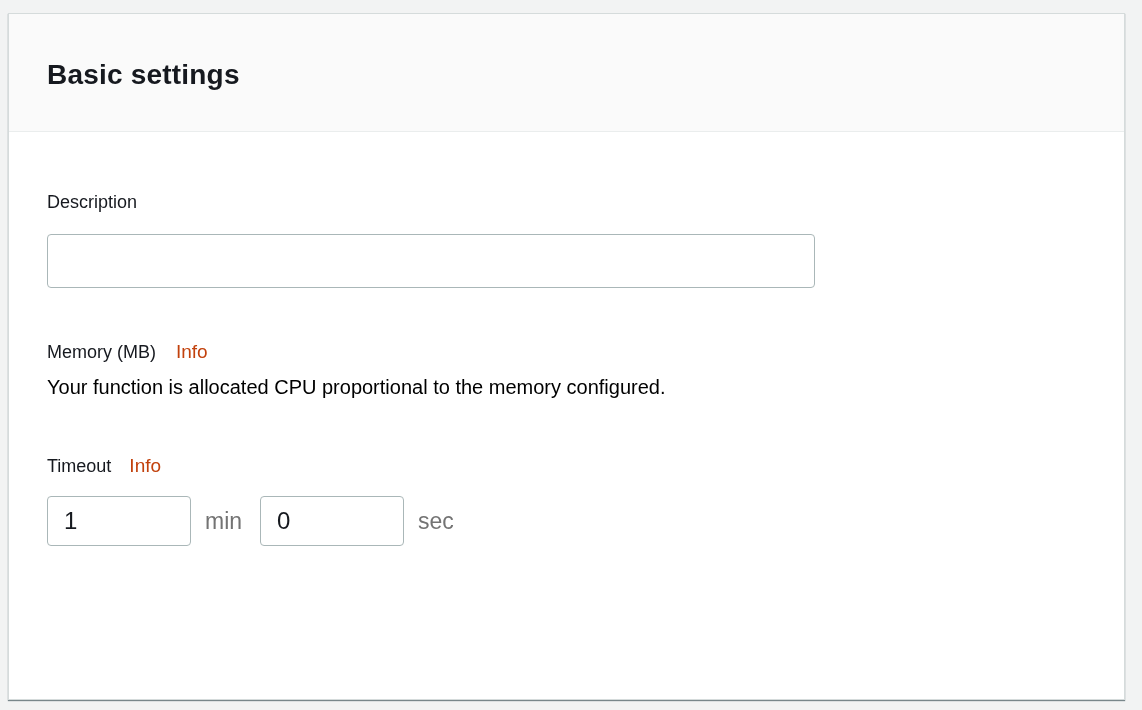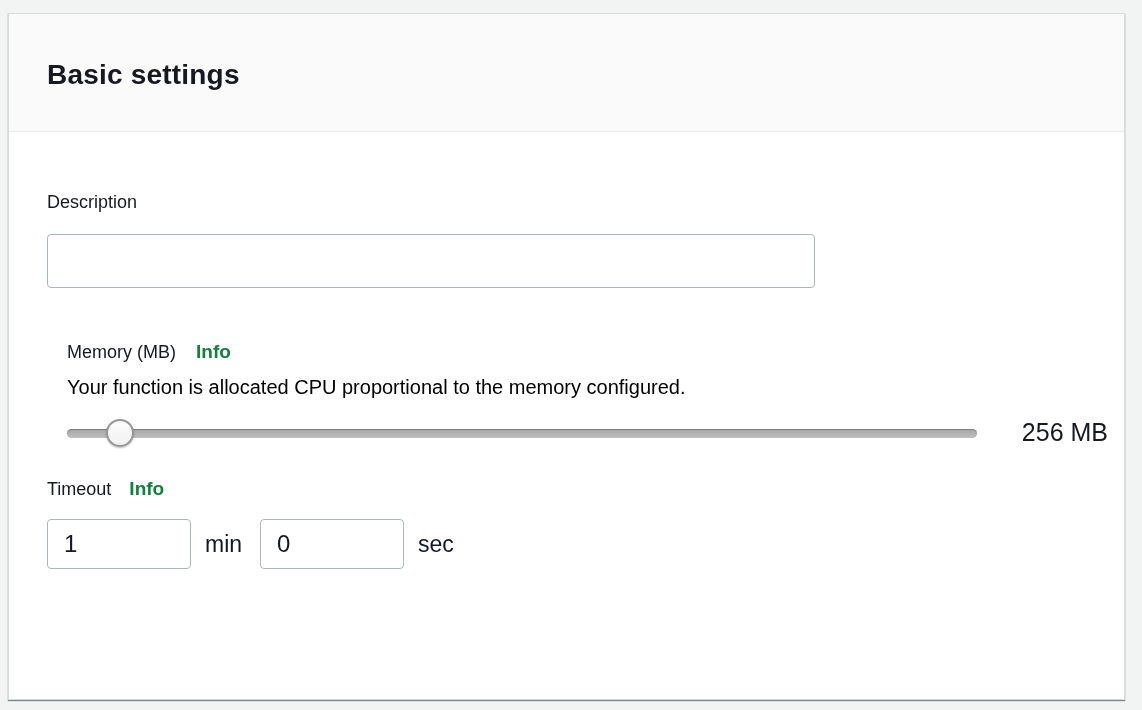--- a/index.html
+++ b/index.html
@@ -35,22 +35,22 @@
     padding: 56px 38px 0 38px;
   }
   .field-label {
     font-size: 18px;
     color: #16191f;
     line-height: 28px;
   }
   .label-row { display: flex; align-items: baseline; }
   .info-link {
     font-size: 19px;
-    font-weight: bold;
-    color: #15803d;
+    font-weight: normal;
+    color: #c2410c;
     margin-left: 20px;
     text-decoration: none;
     cursor: pointer;
   }
   .info-link.tight { margin-left: 18px; }
   .text-input {
     display: block;
     border: 1px solid #aab7b8;
     border-radius: 4px;
     background: #ffffff;
@@ -58,21 +58,21 @@
     font-family: "Liberation Sans", "DejaVu Sans", sans-serif;
     outline: none;
   }
   .description-input {
     margin-top: 18px;
     width: 768px;
     height: 54px;
     font-size: 22px;
     padding: 0 14px;
   }
-  .memory-field { margin-top: 50px; margin-left: 20px; }
+  .memory-field { margin-top: 50px; }
   .helper-text {
     margin-top: 8px;
     font-size: 20px;
     color: #000000;
     line-height: 26px;
   }
   .slider-row {
     margin-top: 18px;
     display: flex;
     align-items: center;
@@ -104,35 +104,35 @@
     background: linear-gradient(#fdfdfd, #f0f0f0);
     border: 2px solid #979797;
     box-shadow: 0 1px 2px rgba(0,0,0,0.25);
     cursor: grab;
   }
   .slider-value {
     font-size: 25px;
     color: #16191f;
     white-space: nowrap;
   }
-  .timeout-field { margin-top: 28px; }
+  .timeout-field { margin-top: 52px; }
   .timeout-row {
     margin-top: 16px;
     display: flex;
     align-items: center;
   }
   .timeout-input {
     width: 144px;
     height: 50px;
     font-size: 24px;
     padding: 0 0 0 16px;
   }
   .unit-label {
     font-size: 23px;
-    color: #0f172a;
+    color: #737373;
     margin-left: 14px;
   }
   .unit-label.mid { margin-right: 18px; }
 </style>
 </head>
 <body>
 
 <div class="card">
 
   <div class="card-header">
@@ -145,27 +145,20 @@
       <div class="field-label">Description</div>
       <input type="text" class="text-input description-input" value="" style="">
     </div>
 
     <div class="field memory-field">
       <div class="label-row">
         <span class="field-label">Memory (MB)</span>
         <a class="info-link">Info</a>
       </div>
       <div class="helper-text">Your function is allocated CPU proportional to the memory configured.</div>
-      <div class="slider-row">
-        <div class="slider">
-          <div class="slider-track"></div>
-          <div class="slider-thumb"></div>
-        </div>
-        <div class="slider-value">256 MB</div>
-      </div>
     </div>
 
     <div class="field timeout-field">
       <div class="label-row">
         <span class="field-label">Timeout</span>
         <a class="info-link tight">Info</a>
       </div>
       <div class="timeout-row">
         <input type="text" class="text-input timeout-input" value="1" style="">
         <span class="unit-label mid">min</span>

